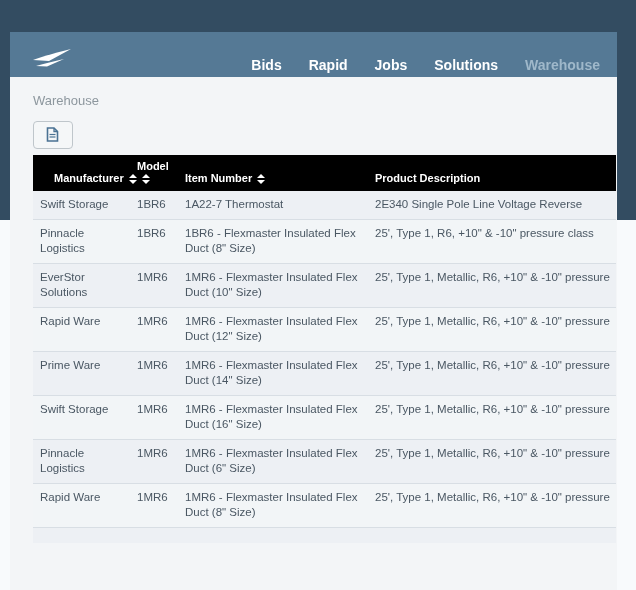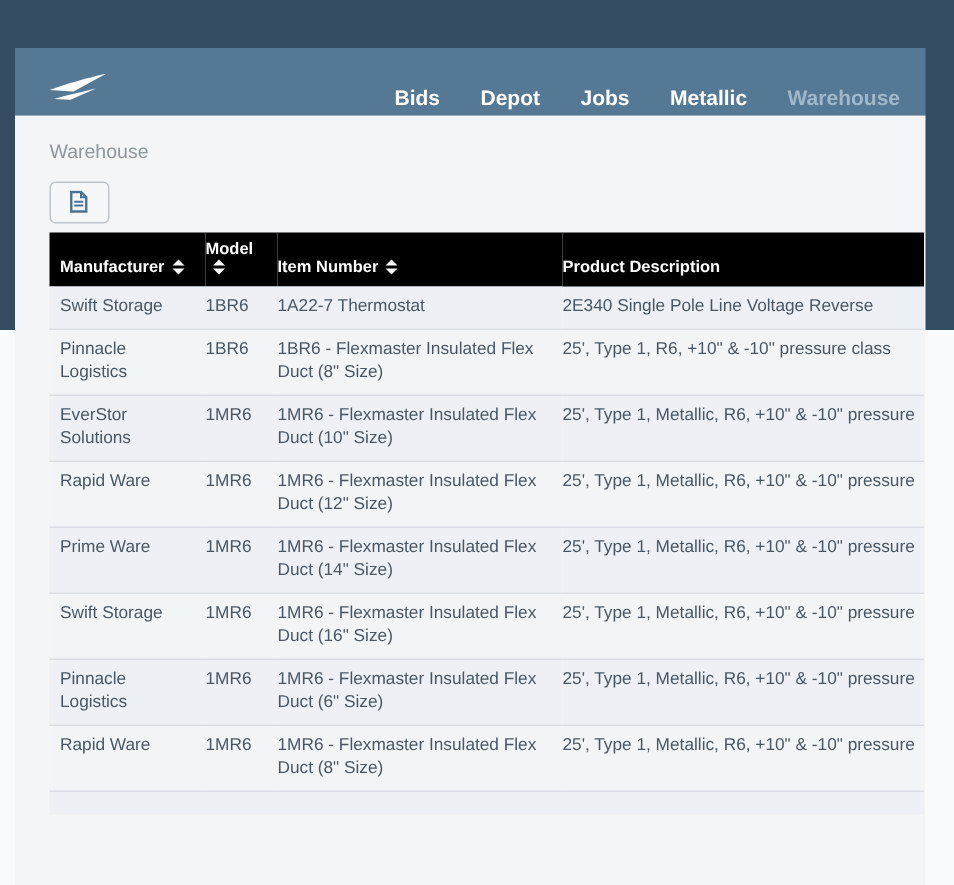--- a/index.html
+++ b/index.html
@@ -91,21 +91,21 @@
   thead th {
     background:#000000;
     color:#ffffff;
     font-size:11px;
     font-weight:bold;
     text-align:left;
     vertical-align:bottom;
     padding:5px 4px 7px 0;
     cursor:pointer;
   }
-  thead th:first-child { padding-left:7px;margin-left:48px; }
+  thead th:first-child { padding-left:21px;margin-left:48px; }
   th.nw { white-space:nowrap; }
   .sort {
     display:inline-block;
     vertical-align:middle;
     margin-left:5px;
   }
   .sort i {
     display:block;
     width:0; height:0;
     border-left:4px solid transparent;
@@ -141,23 +141,23 @@
 
   <header class="navbar">
     <div class="logo">
       <svg width="40" height="18" viewBox="0 0 40 18">
         <path d="M1 11 C 12 7, 26 3, 39 0 L 17 12 Z" fill="#ffffff"></path>
         <path d="M4 17 C 12 14.5, 22 12.5, 32 10 L 15 17.5 Z" fill="#ffffff"></path>
       </svg>
     </div>
     <nav class="nav">
       <a class="nav-item">Bids</a>
-      <a class="nav-item">Depot</a>
+      <a class="nav-item">Rapid</a>
       <a class="nav-item">Jobs</a>
-      <a class="nav-item">Metallic</a>
+      <a class="nav-item">Solutions</a>
       <a class="nav-item muted">Warehouse</a>
     </nav>
   </header>
 
   <main class="panel">
     <div class="page-title">Warehouse</div>
 
     <button class="create-btn">
       <svg width="13" height="15" viewBox="0 0 13 15">
         <path d="M1.5 1 H8 L11.5 4.5 V14 H1.5 Z" fill="none" stroke="#4a7293" stroke-width="1.6"></path>

